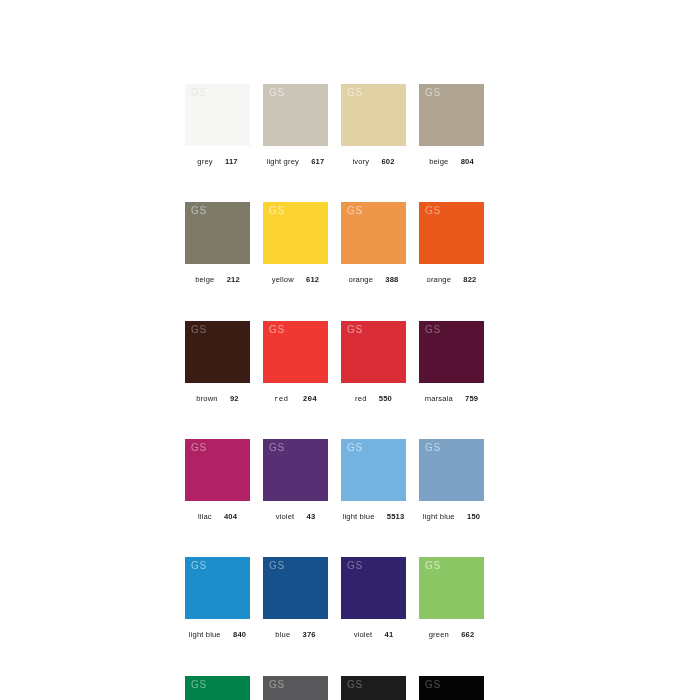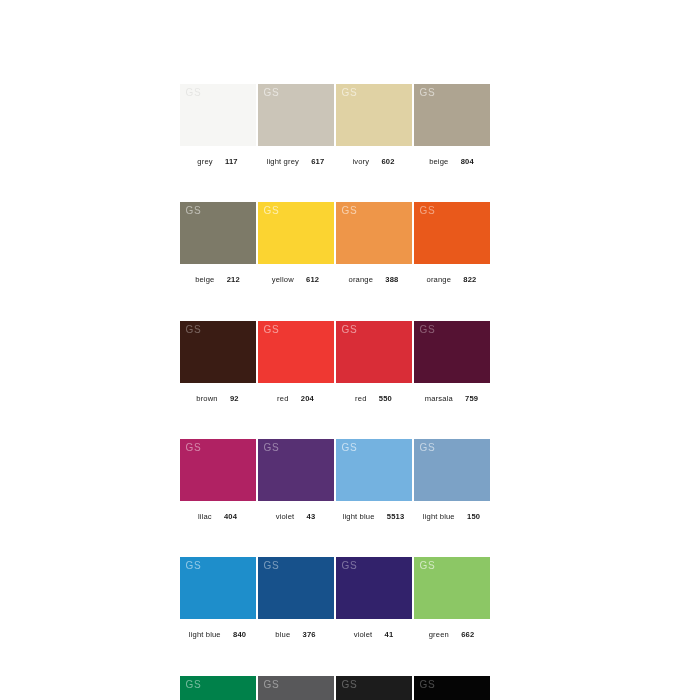--- a/index.html
+++ b/index.html
@@ -35,21 +35,21 @@
 
   .swatch-cell {
     width: 65px;
     display: flex;
     flex-direction: column;
     align-items: center;
   }
 
   .swatch-chip {
     position: relative;
-    width: 76px;
+    width: 65px;
     height: 62px;
     box-sizing: border-box;
   }
 
   .swatch-watermark {
     position: absolute;
     left: 6px;
     top: 4px;
     font-family: "Liberation Sans", "DejaVu Sans", sans-serif;
     font-size: 10px;
@@ -131,21 +131,21 @@
       <div class="swatch-cell">
         <div class="swatch-chip" style="background: rgb(58, 28, 20);">
           <span class="swatch-watermark" style="color: rgba(255, 255, 255, 0.32);">GS</span>
         </div>
         <div class="swatch-label" style="color: rgb(26, 26, 26);"><span>brown</span> <span class="swatch-code">92</span></div>
       </div>
       <div class="swatch-cell">
         <div class="swatch-chip" style="background: rgb(239, 56, 50);">
           <span class="swatch-watermark" style="color: rgba(255, 255, 255, 0.5);">GS</span>
         </div>
-        <div class="swatch-label" style="color: rgb(26, 26, 26);"><span>red</span> <span class="swatch-code">204</span></div>
+        <div class="swatch-label" style="color: rgb(26, 26, 26); font-family: Liberation Mono, monospace;"><span>red</span> <span class="swatch-code">204</span></div>
       </div>
       <div class="swatch-cell">
         <div class="swatch-chip" style="background: rgb(217, 45, 55);">
           <span class="swatch-watermark" style="color: rgba(255, 255, 255, 0.5);">GS</span>
         </div>
         <div class="swatch-label" style="color: rgb(26, 26, 26); text-align: center;"><span>red</span> <span class="swatch-code">550</span></div>
       </div>
       <div class="swatch-cell">
         <div class="swatch-chip" style="background: rgb(85, 18, 51);">
           <span class="swatch-watermark" style="color: rgba(255, 255, 255, 0.32);">GS</span>

